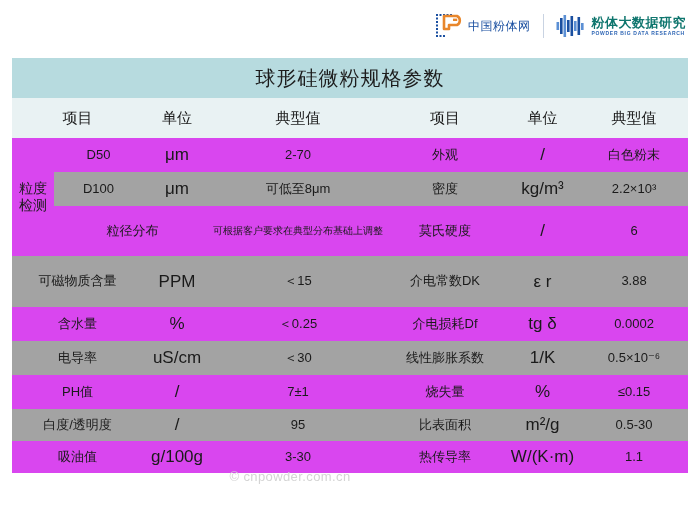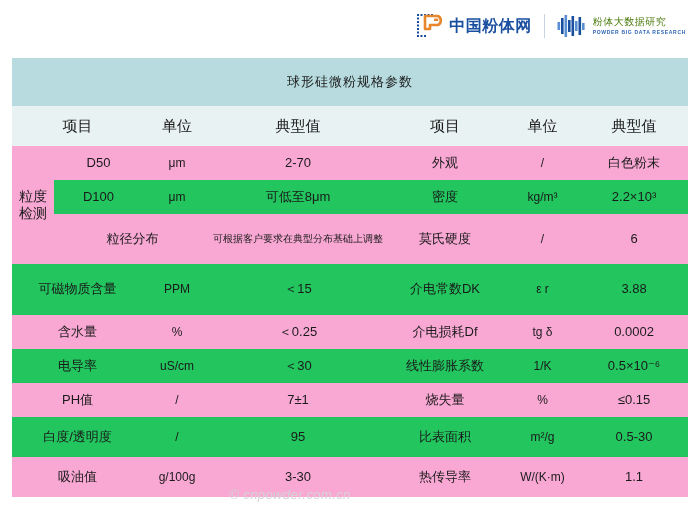--- a/index.html
+++ b/index.html
@@ -39,22 +39,22 @@
     align-items: center;
     gap: 5px;
   }
   .logo-mark-a {
     width: 28px;
     height: 26px;
     position: relative;
     flex: none;
   }
   .logo-text-a {
-    font-size: 16px;
-    font-weight: bold;
+    font-size: 12px;
+    font-weight: normal;
     color: #1a4fa0;
     letter-spacing: 0.5px;
     white-space: nowrap;
     text-align: right;
   }
   .brand-divider {
     width: 1px;
     height: 24px;
     background: #c9d3e2;
   }
@@ -67,23 +67,23 @@
     width: 30px;
     height: 24px;
     flex: none;
   }
   .logo-text-b {
     display: flex;
     flex-direction: column;
     line-height: 1.05;
   }
   .logo-text-b .cn {
-    font-size: 10px;
-    font-weight: normal;
-    color: #4d7c0f;
+    font-size: 13px;
+    font-weight: bold;
+    color: #0f766e;
     letter-spacing: 0.5px;
     white-space: nowrap;
   }
   .logo-text-b .en {
     font-size: 5px;
     font-weight: bold;
     color: #2f66b5;
     letter-spacing: 0.7px;
     white-space: nowrap;
     margin-top: 2px;
@@ -105,55 +105,54 @@
   table.spec td, table.spec th {
     border: none;
     text-align: center;
     vertical-align: middle;
     padding: 0 2px;
     font-weight: normal;
     line-height: 1.25;
   }
   .title-cell {
     background: #b7dbdf;
-    height: 48px;
-    font-size: 13px;
+    height: 40px;
+    font-size: 20px;
     color: #1c1c1c;
     letter-spacing: 1px;
   }
   .hdr-cell {
     background: #e9f2f3;
     height: 40px;
     font-size: 15px;
     margin-top: 28px;
   }
-  .row-a td { background: #f9a8d4; }
-  .row-b td { background: #22c55e; }
+  .row-a td { background: #d946ef; }
+  .row-b td { background: #a3a3a3; }
   td.v-sep { border-left: 1px solid #ffffff; }
   .cell-h34 { height: 34px; }
   .cell-h50 { height: 50px; }
   .cell-h36 { height: 51px; }
-  .cell-h40 { height: 40px; }
+  .cell-h40 { height: 32px; }
   .merged-group {
     font-size: 14px;
   }
-  .small-unit { font-size: 12px; }
+  .small-unit { font-size: 17px; }
   .two-line { font-size: 10px; }
 
   
   .watermark {
     position: absolute;
     left: 0;
-    top: 487px;
+    top: 469px;
     width: 580px;
     text-align: center;
     font-size: 13px;
     color: #d4d4d4;
     letter-spacing: 0.4px;
-    font-style: italic;
   }
 </style>
 </head>
 <body>
 
 <div class="brand-bar">
   <div class="brand-group">
 
     <div class="logo-a">
       <span class="logo-mark-a">

